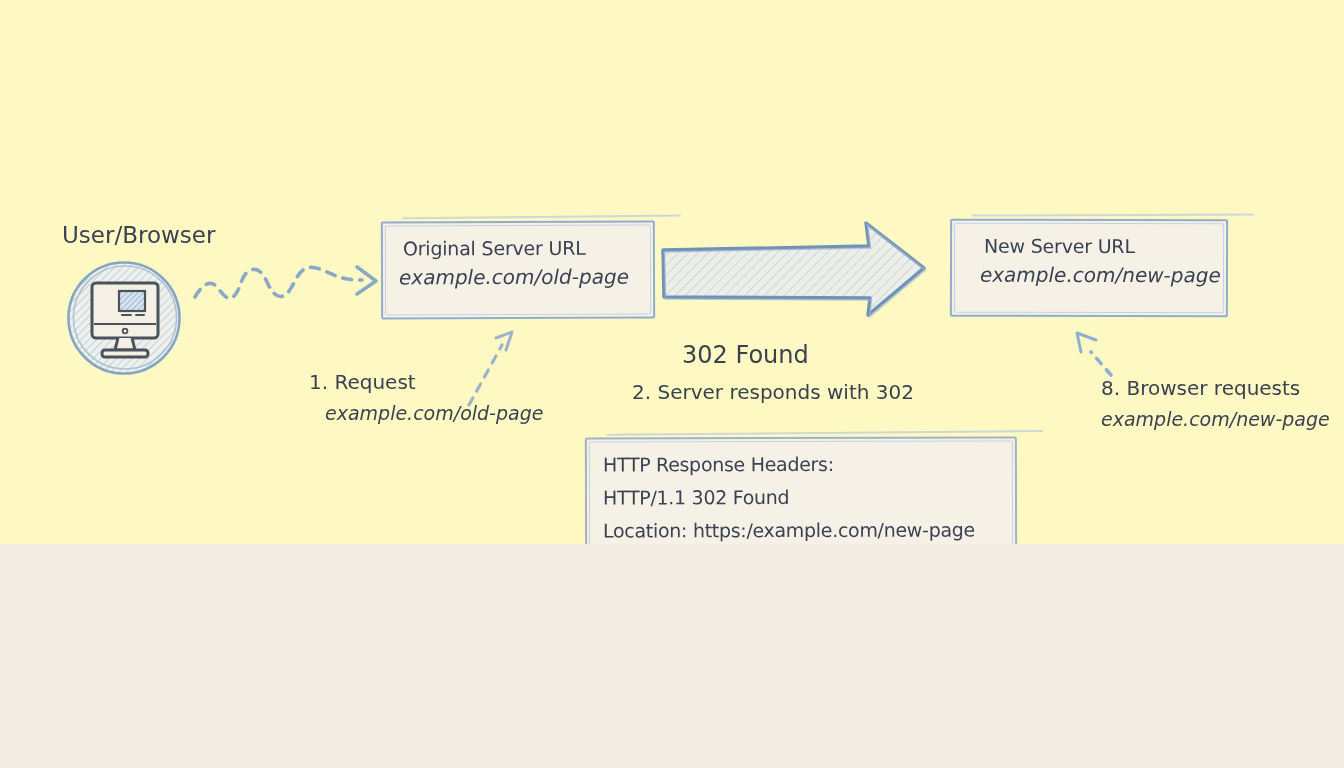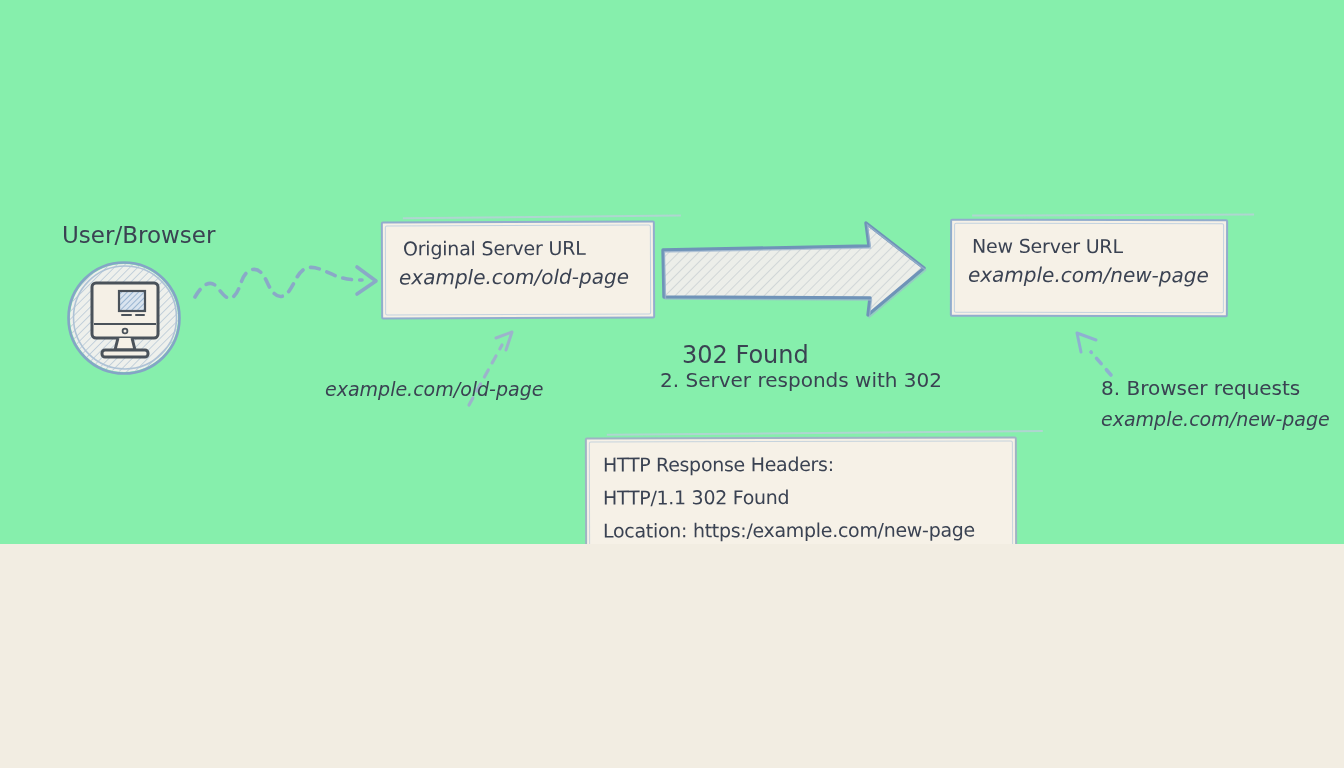--- a/index.html
+++ b/index.html
@@ -1,37 +1,37 @@
 <!DOCTYPE html>
 <html><head>
 <meta charset="utf-8">
 <style>
   html,body{margin:0;padding:0;}
   body{background:#f2ede2;font-family:"DejaVu Sans","Liberation Sans",sans-serif;}
-  .stage{position:relative;width:1344px;height:544px;background:#86efac;overflow:hidden;color:#3a4252;}
+  .stage{position:relative;width:1344px;height:544px;background:#fef9c3;overflow:hidden;color:#3a4252;}
   .art{position:absolute;left:0;top:0;}
   .label{position:absolute;white-space:nowrap;color:#3a4252;}
 
   
   .sketch-box{position:absolute;background:#f6f1e7;border:2px solid #92accd;border-radius:2px;box-sizing:border-box;}
   .sketch-box::before{content:"";position:absolute;inset:2px;border:1px solid #c2d2e0;border-radius:2px;pointer-events:none;}
   .sketch-box::after{content:"";position:absolute;top:-7px;left:20px;width:calc(100% + 8px);height:2px;background:#bccddc;transform:rotate(-0.35deg);opacity:.75;pointer-events:none;}
   .box-original{left:381px;top:221px;width:274px;height:98px;transform:rotate(-0.2deg);}
-  .box-new{left:950px;top:219px;width:278px;height:98px;transform:rotate(0.15deg);}
+  .box-new{left:950px;top:219px;width:278px;height:98px;transform:rotate(0.15deg);padding-left:12px;}
   .box-headers{left:585px;top:437px;width:432px;height:125px;border-color:#9fb3c4;transform:rotate(-0.15deg);}
   .box-headers::before{border-color:#c6d3dd;}
 
   .box-title{font-size:19px;margin:14px 0 6px 20px;letter-spacing:-0.2px;white-space:nowrap;}
   .box-url{font-size:20px;font-style:italic;margin-left:16px;white-space:nowrap;}
   .headers-line{font-size:19px;letter-spacing:-0.3px;line-height:33px;margin-left:16px;white-space:nowrap;}
   .headers-line.first{margin-top:9px;}
 
   .lab-user{left:62px;top:222px;font-size:23px;}
   .lab-status{left:682px;top:341px;width:200px;text-align:left;font-size:24px;}
-  .lab-step2{left:632px;top:368px;width:310px;text-align:right;font-size:20px;}
+  .lab-step2{left:632px;top:380px;width:310px;text-align:left;font-size:20px;}
   .lab-step1{left:309px;top:370px;font-size:20px;}
   .lab-step1 .line2{font-size:19px;font-style:italic;margin:8px 0 0 16px;}
   .lab-step3{left:1101px;top:376px;font-size:20px;}
   .lab-step3 .line2{font-size:19px;font-style:italic;margin:8px 0 0 0;}
 </style>
 </head>
 <body>
 
 <div class="stage">
 
@@ -97,20 +97,21 @@
 
   <div class="sketch-box box-new">
     <div class="box-title">New Server URL</div>
     <div class="box-url">example.com/new-page</div>
   </div>
 
   <div class="label lab-status">302 Found</div>
   <div class="label lab-step2">2. Server responds with 302</div>
 
   <div class="label lab-step1">
+    <div class="line1">1. Request</div>
     <div class="line2">example.com/old-page</div>
   </div>
 
   <div class="label lab-step3">
     <div class="line1">8. Browser requests</div>
     <div class="line2">example.com/new-page</div>
   </div>
 
   <div class="sketch-box box-headers">
     <div class="headers-line first">HTTP Response Headers:</div>

